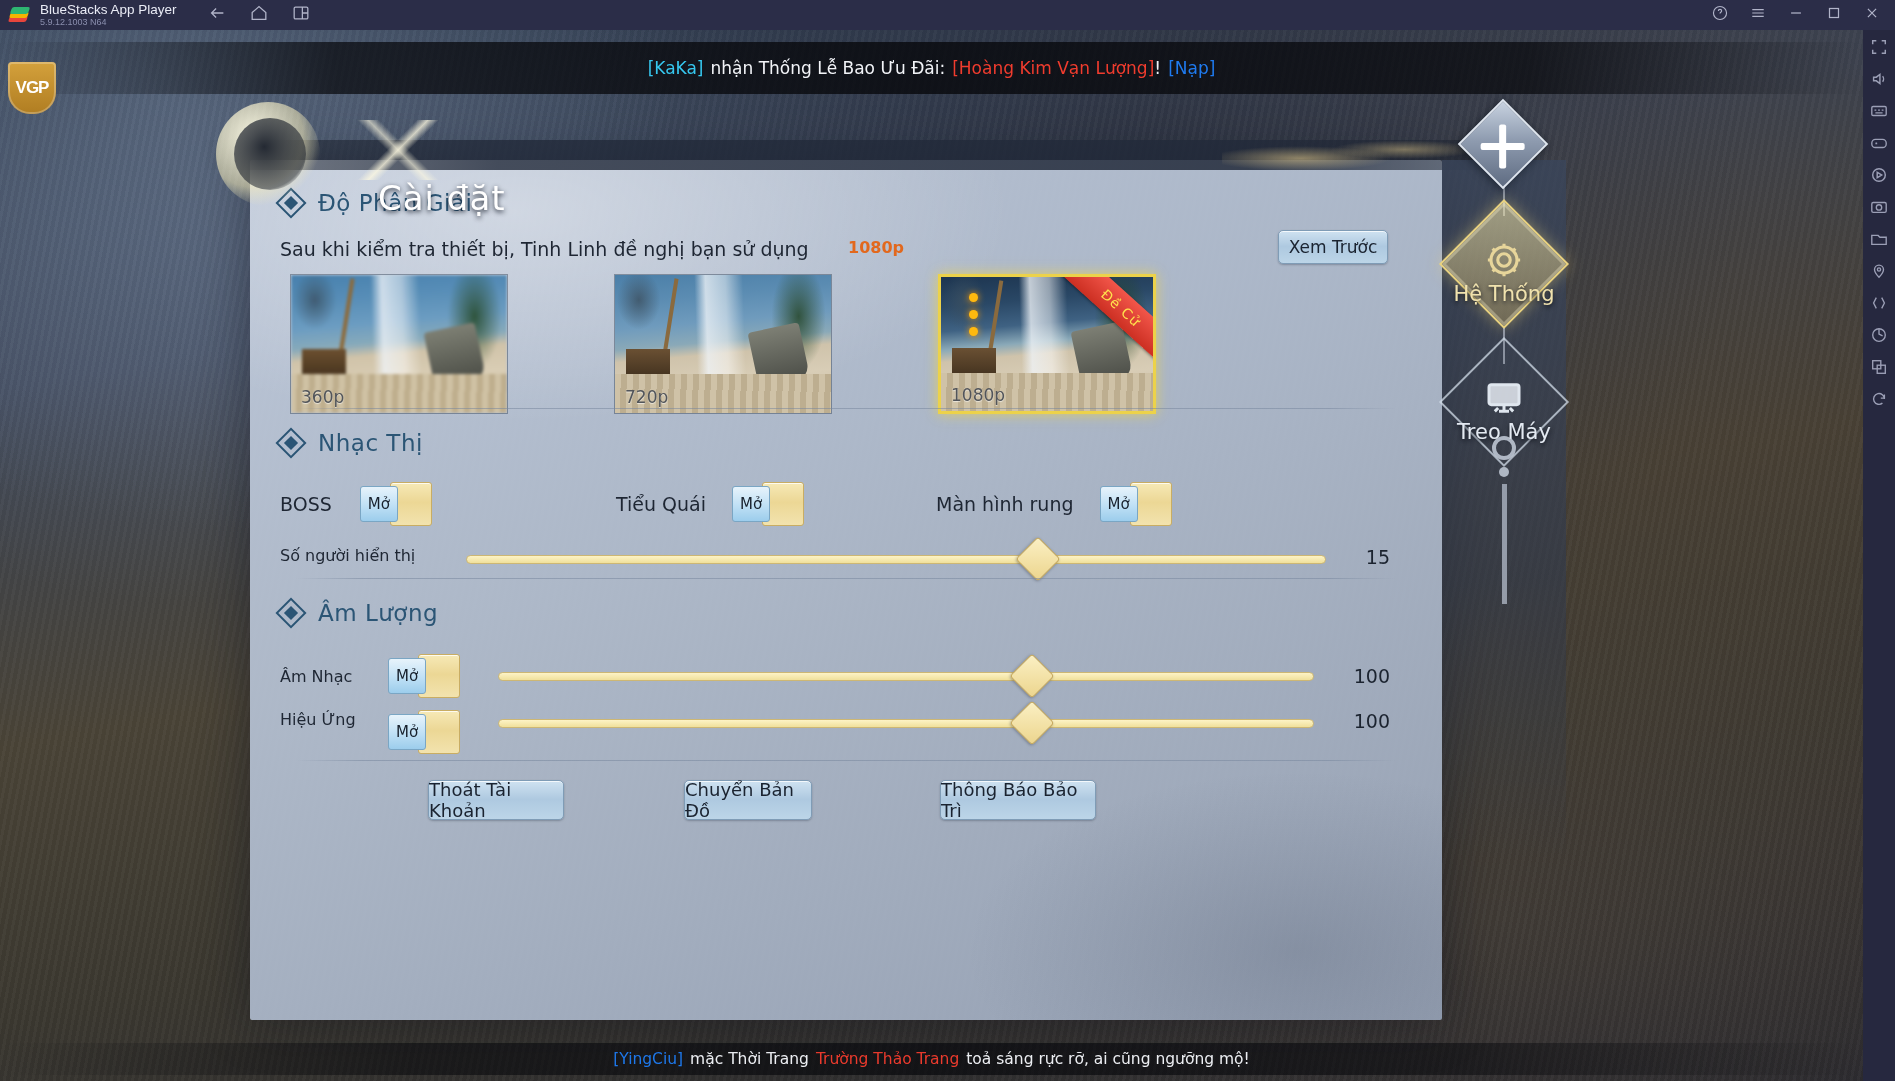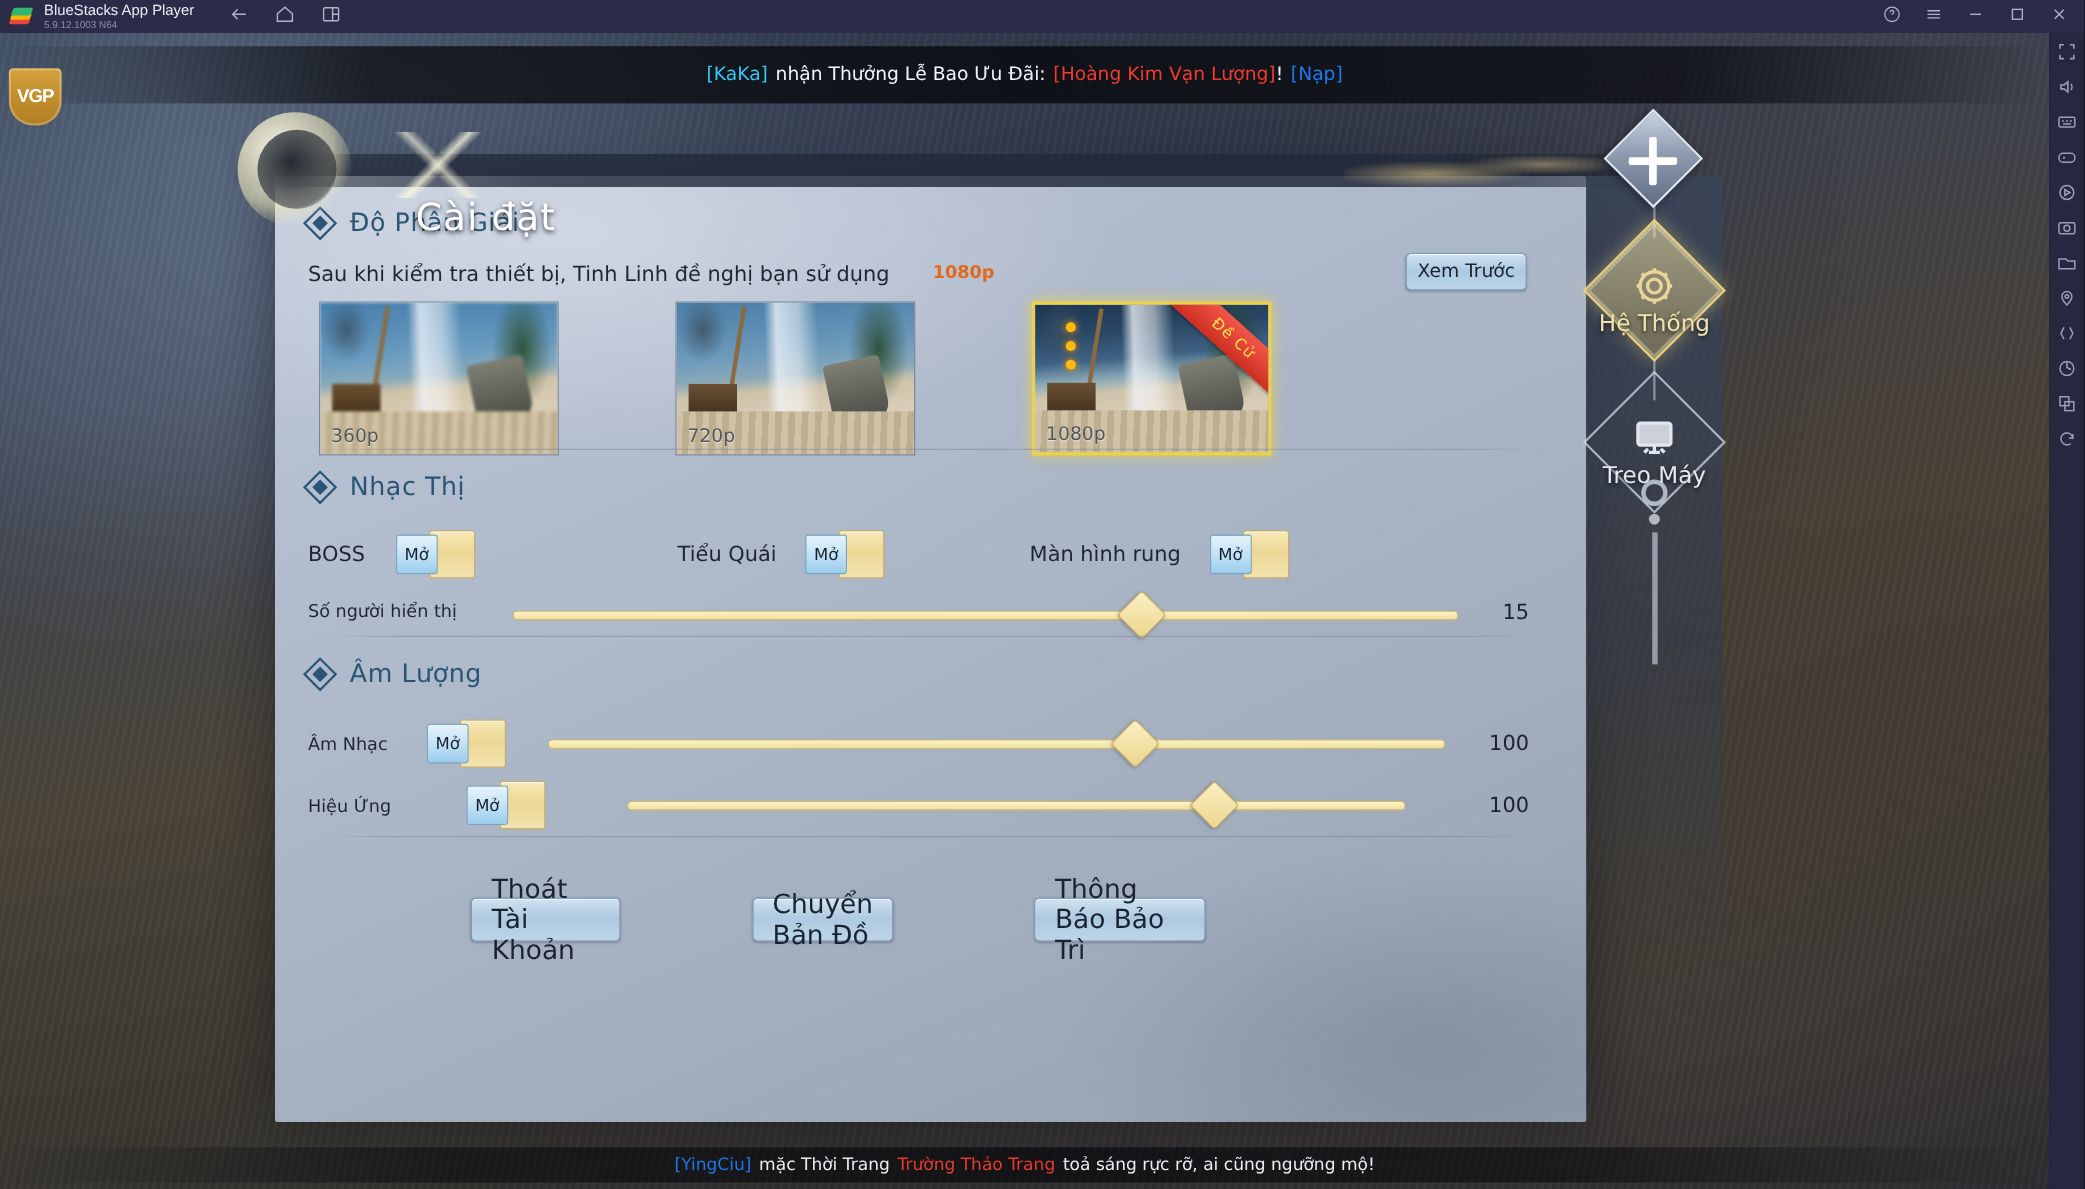--- a/index.html
+++ b/index.html
@@ -340,35 +340,35 @@
   .nav-tail .stem{ width:5px;height:120px;background:rgba(198,208,222,.65);margin:0 auto; }
   .nav-line{
     position:absolute; left:61px; width:2px; background:rgba(205,214,226,.55);
   }
 
   
   .bottom-btns{
     position:absolute; left:0; top:770px; width:1192px; height:60px;
   }
   .bb{
-    position:absolute; height:40px; font-size:24px; padding:0 18px; top:0;margin-top:36px;
+    position:absolute; height:40px; font-size:18px; padding:0 0; top:0;
   }
 </style>
 </head>
 <body>
 
 <div id="root">
 
   <div class="game">
 
     <div class="vgp-badge">VGP</div>
 
     <div class="ticker-top">
       <span class="tk-cyan">[KaKa]</span>
-      <span class="tk-white" style="margin:0 7px;">nhận Thưởng Lễ Bao Ưu Đãi:</span>
+      <span class="tk-white" style="margin:0 7px;">nhận Thống Lễ Bao Ưu Đãi:</span>
       <span class="tk-red">[Hoàng Kim Vạn Lượng]</span>
       <span class="tk-white" style="margin-right:7px;">!</span>
       <span class="tk-blue">[Nạp]</span>
     </div>
 
     <div class="ticker-bot">
       <span class="tk-blue">[YingCiu]</span>
       <span class="tk-white" style="margin:0 7px;">mặc Thời Trang</span>
       <span class="tk-red">Trường Thảo Trang</span>
       <span class="tk-white" style="margin-left:7px;">toả sáng rực rỡ, ai cũng ngưỡng mộ!</span>
@@ -542,21 +542,21 @@
             <span class="tgl-knob"></span>
             <span class="tgl-left">Mở</span>
           </span>
           <span class="slider" style="width:542px; margin-left:38px;">
             <span class="track"></span>
             <span class="handle" style="left:518px;"></span>
           </span>
           <span class="val-label" style="margin-left:40px;">100</span>
         </div>
 
-        <div style="position:absolute; left:4px; top:112px; width:1110px; display:flex; align-items:center;gap:36px;">
+        <div style="position:absolute; left:4px; top:112px; width:1110px; display:flex; align-items:flex-start;">
           <span class="sm-label" style="width:108px;">Hiệu Ứng</span>
           <span class="toggle">
             <span class="tgl-knob"></span>
             <span class="tgl-left">Mở</span>
           </span>
           <span class="slider" style="width:542px; margin-left:38px;">
             <span class="track"></span>
             <span class="handle" style="left:518px;"></span>
           </span>
           <span class="val-label" style="margin-left:40px;">100</span>

